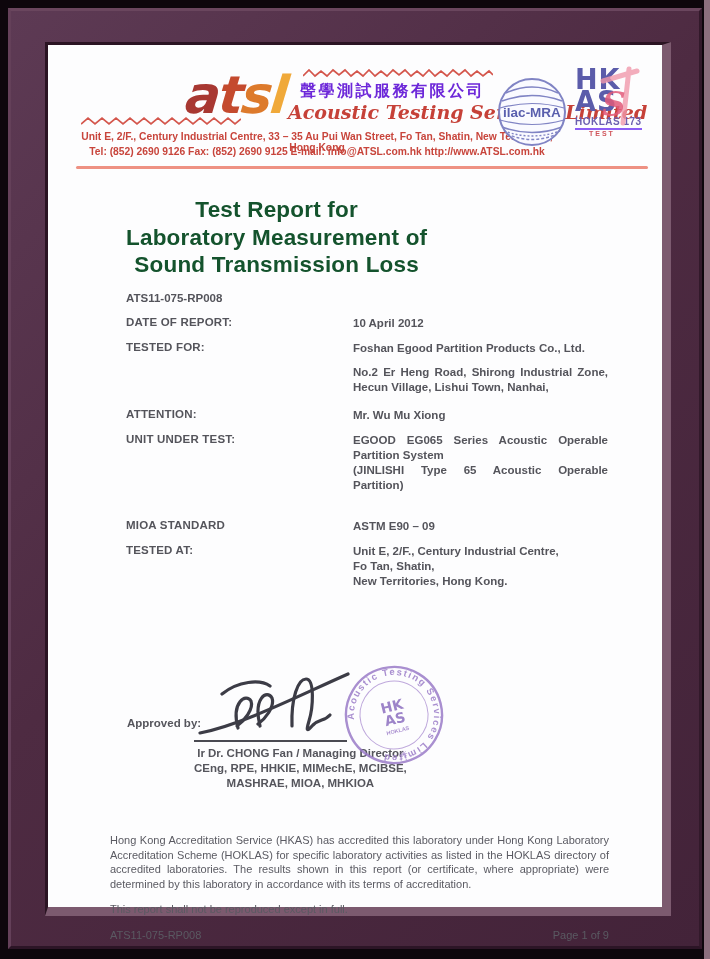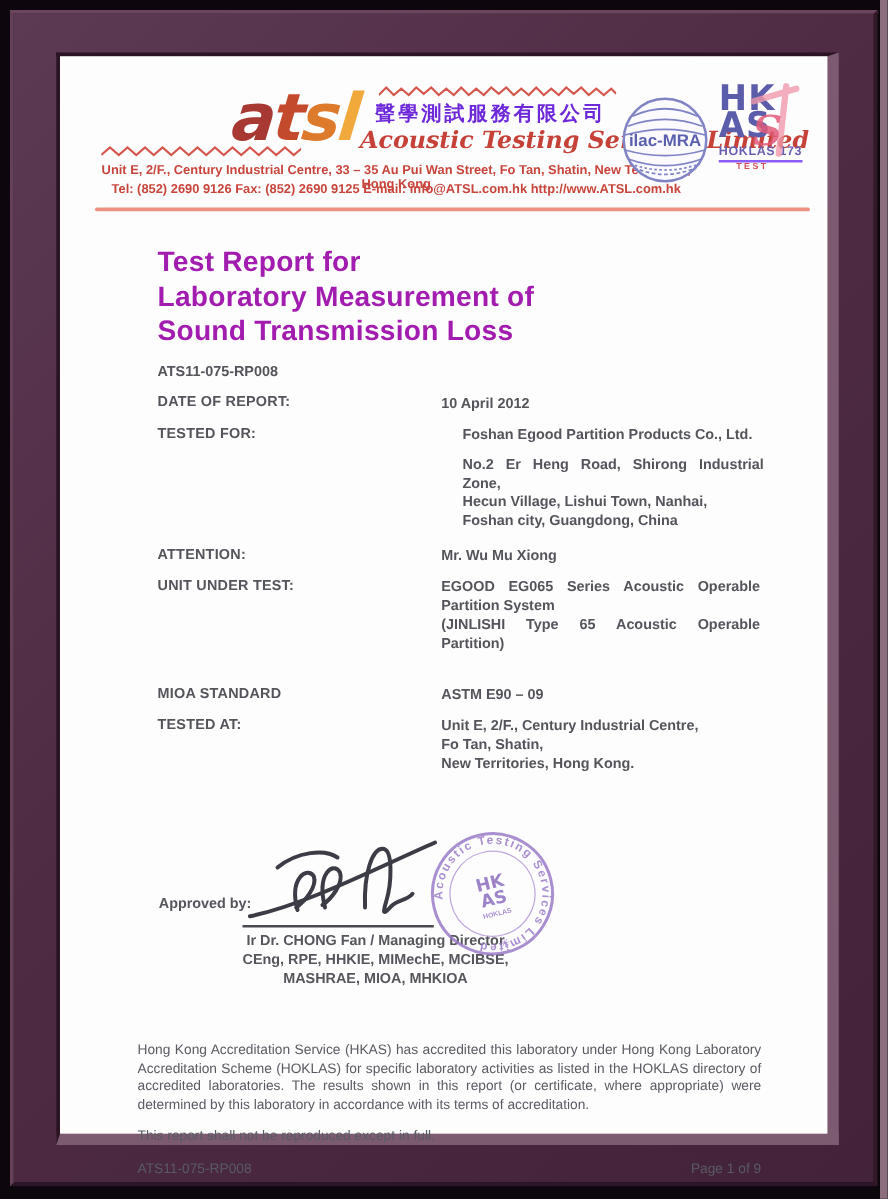--- a/index.html
+++ b/index.html
@@ -42,27 +42,27 @@
   .pink-s { position:absolute; left:27px; top:16px; font:italic 700 33px "DejaVu Serif", serif;
             color:#e25a7a; opacity:.85; }
   .pink-fork { position:absolute; left:18px; top:-4px; }
   .hoklas { margin-top:0; display:inline-block; font:700 10px "Liberation Sans", sans-serif;
             color:#6b5fb0; border-bottom:2px solid #8b5cf6; padding-bottom:1px; letter-spacing:.5px;}
   .hoklas-test { font:700 7px "Liberation Sans", sans-serif; color:#d0545a;
                  letter-spacing:2px; margin-left:14px; }
 
   
   .title { position:absolute; left:78px; top:151px; font:700 22.5px "Liberation Sans", sans-serif;
-           color:#a21caf; line-height:27.5px; letter-spacing:.2px; }
+           color:#14532d; line-height:27.5px; letter-spacing:.2px;text-align:center; }
 
   
   .details { position:absolute; left:78px; top:246px; width:485px;
              font:700 11.5px "Liberation Sans", sans-serif; color:#54545b; }
   .drow { display:flex; margin-bottom:10px; }
-  .drow:nth-child(3) { margin-bottom:13px;gap:17px; }
+  .drow:nth-child(3) { margin-bottom:13px; }
   .drow:nth-child(5) { margin-bottom:26px; }
   .dlabel { width:227px; flex:none; letter-spacing:.2px; }
   .dvalue { width:255px; }
   .dpara { margin-bottom:9px; }
   .dpara:last-child { margin-bottom:0; }
   .dline { line-height:15px; }
   .jline { text-align:justify; text-align-last:justify; }
 
   
   .approved-label { position:absolute; left:79px; top:672px;
@@ -157,21 +157,20 @@
             </div>
             <div class="drow">
               <div class="dlabel">TESTED FOR:</div>
               <div class="dvalue">
                 <div class="dpara">
                   <div class="dline">Foshan Egood Partition Products Co., Ltd.</div>
                 </div>
                 <div class="dpara">
                   <div class="dline jline">No.2 Er Heng Road, Shirong Industrial Zone,</div>
                   <div class="dline">Hecun Village, Lishui Town, Nanhai,</div>
-                  <div class="dline">Foshan city, Guangdong, China</div>
                 </div>
               </div>
             </div>
             <div class="drow">
               <div class="dlabel">ATTENTION:</div>
               <div class="dvalue">
                 <div class="dpara">
                   <div class="dline">Mr. Wu Mu Xiong</div>
                 </div>
               </div>

